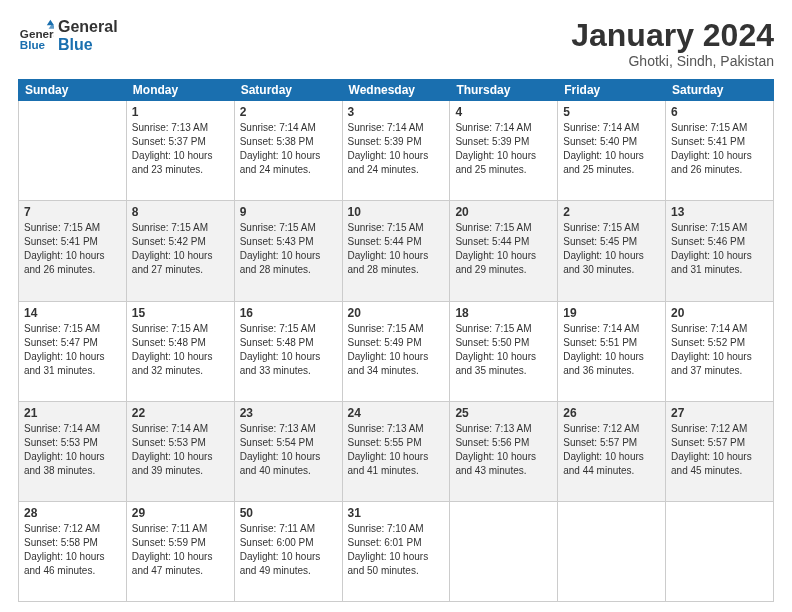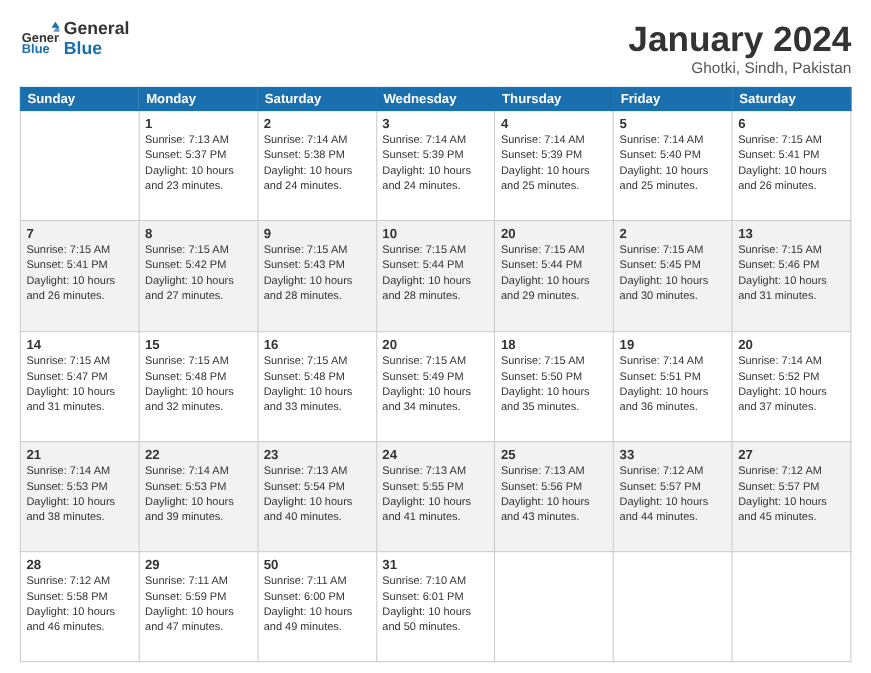--- a/index.html
+++ b/index.html
@@ -231,21 +231,21 @@
           </td>
           <td>
             <span class="day-number">24</span>
             <div class="cell-text">Sunrise: 7:13 AM<br>Sunset: 5:55 PM<br>Daylight: 10 hours<br>and 41 minutes.</div>
           </td>
           <td>
             <span class="day-number">25</span>
             <div class="cell-text">Sunrise: 7:13 AM<br>Sunset: 5:56 PM<br>Daylight: 10 hours<br>and 43 minutes.</div>
           </td>
           <td>
-            <span class="day-number">33</span>
+            <span class="day-number">26</span>
             <div class="cell-text">Sunrise: 7:12 AM<br>Sunset: 5:57 PM<br>Daylight: 10 hours<br>and 44 minutes.</div>
           </td>
           <td>
             <span class="day-number">27</span>
             <div class="cell-text">Sunrise: 7:12 AM<br>Sunset: 5:57 PM<br>Daylight: 10 hours<br>and 45 minutes.</div>
           </td>
         </tr>
         <tr>
           <td>
             <span class="day-number">28</span>

